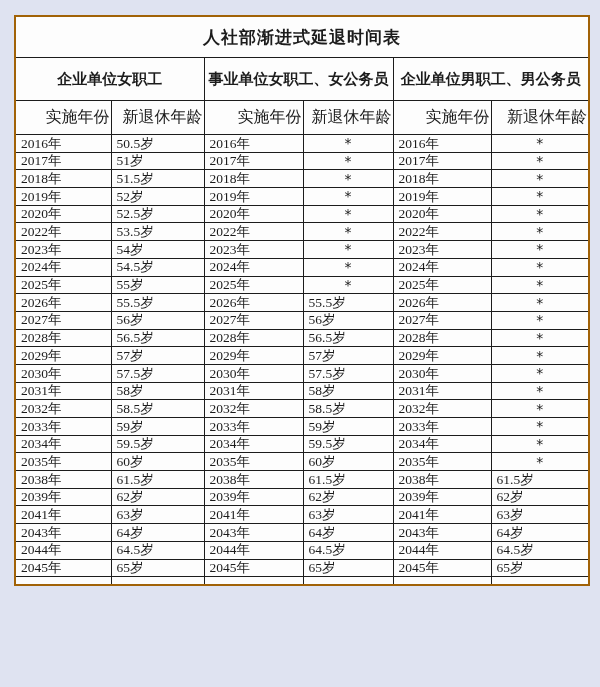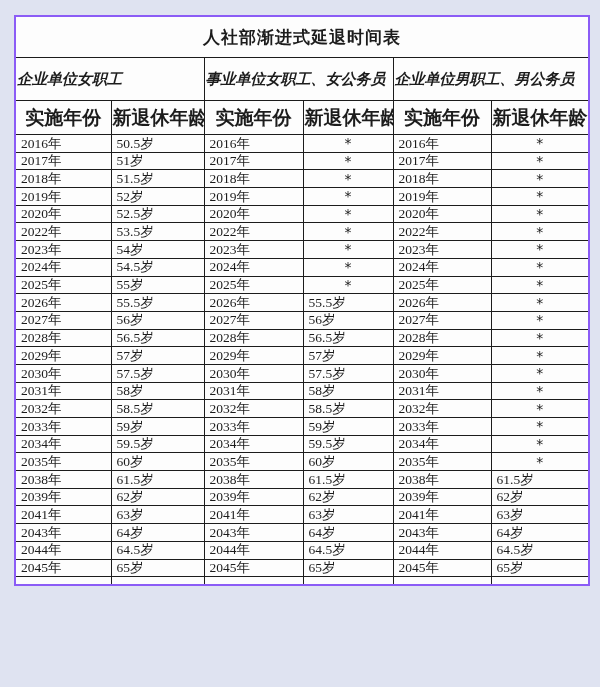--- a/index.html
+++ b/index.html
@@ -16,47 +16,46 @@
     overflow: hidden;
   }
   .retire-table {
     position: absolute;
     left: 14px;
     top: 15px;
     width: 574px;
     border-collapse: collapse;
     table-layout: fixed;
     background: #fdfdfd;
-    border: 2px solid #8b5cf6;
+    border: 2px solid #a16207;
   }
   .retire-table th,
   .retire-table td {
     border: 1px solid #1c1c1c;
     overflow: hidden;
     white-space: nowrap;
   }
   .title-row th {
     height: 38px;
     font-size: 17px;
     font-weight: bold;
     text-align: center;
     letter-spacing: 1px;
   }
   .group-row th {
     height: 40px;
     font-size: 15px;
     font-weight: bold;
-    text-align: left;
-    font-style: italic;
+    text-align: center;
   }
   .sub-row th {
     height: 31px;
-    font-size: 19px;
-    font-weight: bold;
-    text-align: center;
+    font-size: 16px;
+    font-weight: normal;
+    text-align: right;
   }
   tbody td {
     height: 16.7px;
     font-size: 13.5px;
     line-height: 1;
     padding: 0 0 0 5px;
     text-align: left;
   }
   tbody td.star {
     text-align: center;

